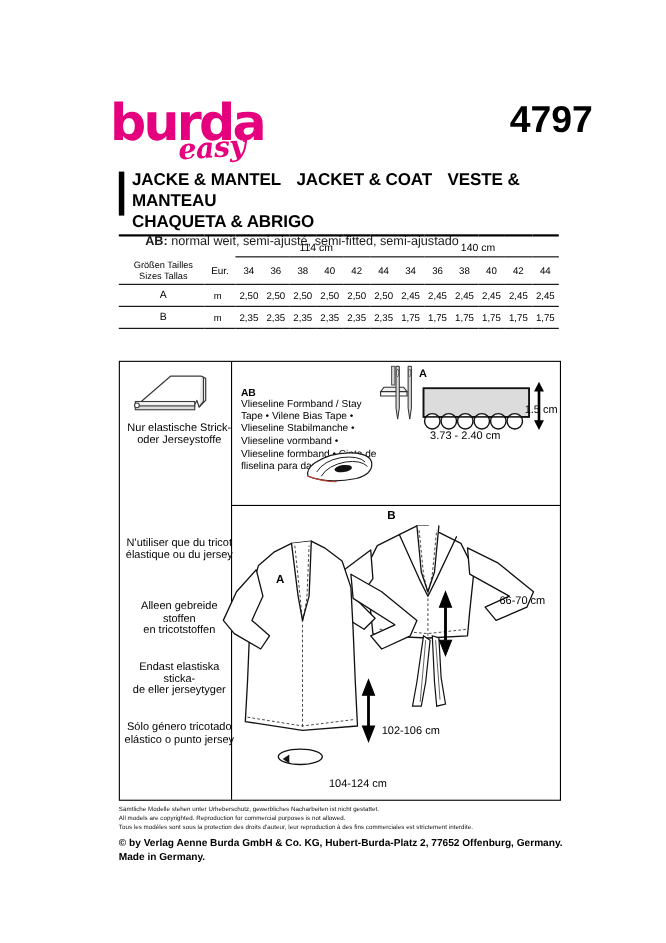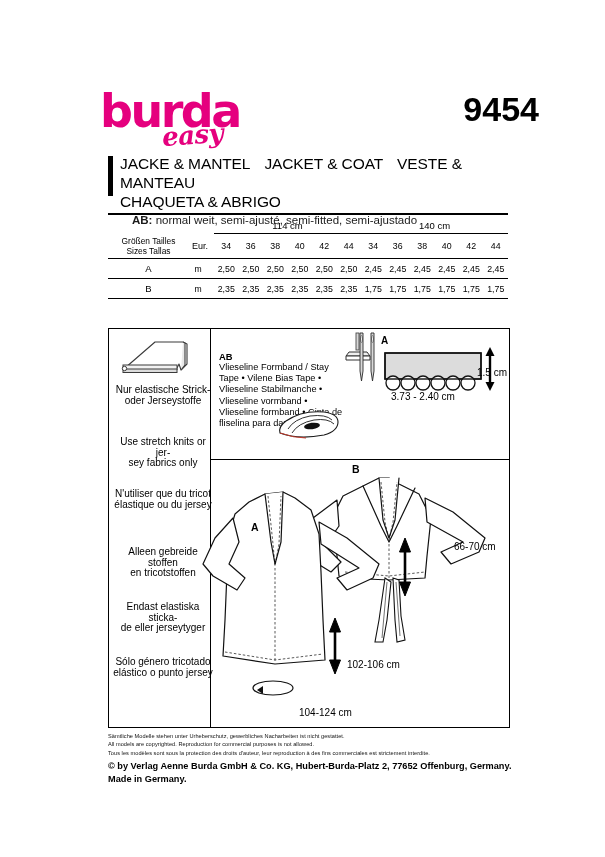--- a/index.html
+++ b/index.html
@@ -30,21 +30,21 @@
     font-family:"Liberation Sans", sans-serif;
     font-weight:700;font-size:34px;letter-spacing:0px;
   }
 
   
   .titles{position:absolute;left:108px;top:154px;width:400px;}
   .title-rule{
     position:absolute;left:0px;top:2px;width:5px;height:40px;background:#000;
   }
   .t-line1,.t-line2{
-    margin-left:12px;font-weight:400;font-size:15.5px;line-height:19px;
+    margin-left:12px;font-weight:700;font-size:15.5px;line-height:19px;
     font-family:"Liberation Sans", sans-serif;letter-spacing:-0.1px;
   }
   .t-line1 span{margin-right:14px;}
   .t-sub{
     margin-left:24px;font-size:11.5px;line-height:16px;margin-top:1px;
     color:#1a1a1a;
   }
   .t-sub b{font-weight:700;}
 
   
@@ -105,21 +105,21 @@
 </style>
 </head>
 <body>
 
 <div class="page">
 
   <div class="logo-wrap">
     <div class="logo-burda" style="color: rgb(229, 0, 126);">burda</div>
     <div class="logo-easy" style="color: rgb(229, 0, 126);">easy</div>
   </div>
-  <div class="pattern-no">9454</div>
+  <div class="pattern-no">4797</div>
 
   <div class="titles">
     <div class="title-rule"></div>
     <div class="t-line1">
       <span>JACKE &amp; MANTEL</span><span>JACKET &amp; COAT</span><span>VESTE &amp; MANTEAU</span>
     </div>
     <div class="t-line2">CHAQUETA &amp; ABRIGO</div>
     <div class="t-sub"><b>AB:</b> <span>normal weit, semi-ajusté, semi-fitted, semi-ajustado</span></div>
   </div>
 
@@ -201,21 +201,20 @@
       <svg viewBox="0 0 86 46" width="86" height="46">
         <path d="M10 34 L40 8 L68 8 L72 10 L72 30 L66 36 L64 30 L62 34 L10 34 Z" fill="#ffffff" stroke="#3a3a3a" stroke-width="1.1" stroke-linejoin="round"></path>
         <path d="M68 8 L70 9 L70 31 L66 36" fill="#e9e9e9" stroke="#3a3a3a" stroke-width="1.1"></path>
         <rect x="8" y="31" width="54" height="4.5" fill="#f2f2f2" stroke="#3a3a3a" stroke-width="1"></rect>
         <rect x="8" y="35" width="54" height="3.5" fill="#dcdcdc" stroke="#3a3a3a" stroke-width="1"></rect>
         <circle cx="9.5" cy="34.5" r="2.2" fill="#fff" stroke="#3a3a3a" stroke-width="1"></circle>
       </svg>
     </div>
 
     <div class="fab-note" style="top:56px">Nur elastische Strick-<br>oder Jerseystoffe</div>
-    <div class="fab-note" style="top:108px">Use stretch knits or jer-<br>sey fabrics only</div>
     <div class="fab-note" style="top:160px">N'utiliser que du tricot<br>élastique ou du jersey</div>
     <div class="fab-note" style="top:273px">Endast elastiska sticka-<br>de eller jerseytyger</div>
     <div class="fab-note" style="top:218px">Alleen gebreide stoffen<br>en tricotstoffen</div>
     <div class="fab-note" style="top:328px">Sólo género tricotado<br>elástico o punto jersey</div>
 
     <div class="ab-block">
       <div class="ab-title">AB</div>
       <div class="ab-text">Vlieseline Formband / Stay Tape • Vilene Bias Tape • Vlieseline Stabilmanche • Vlieseline vormband • Vlieseline formband • Cinta de fliselina para dar forma</div>
     </div>
 

